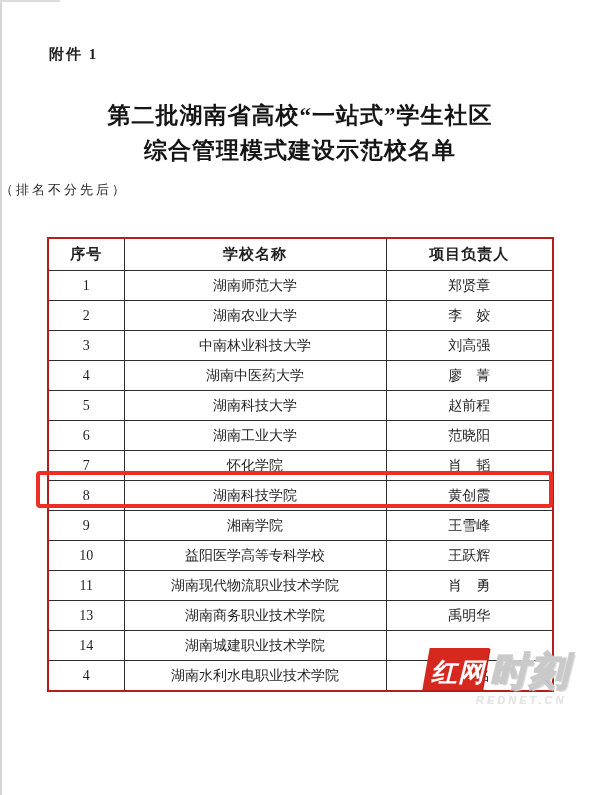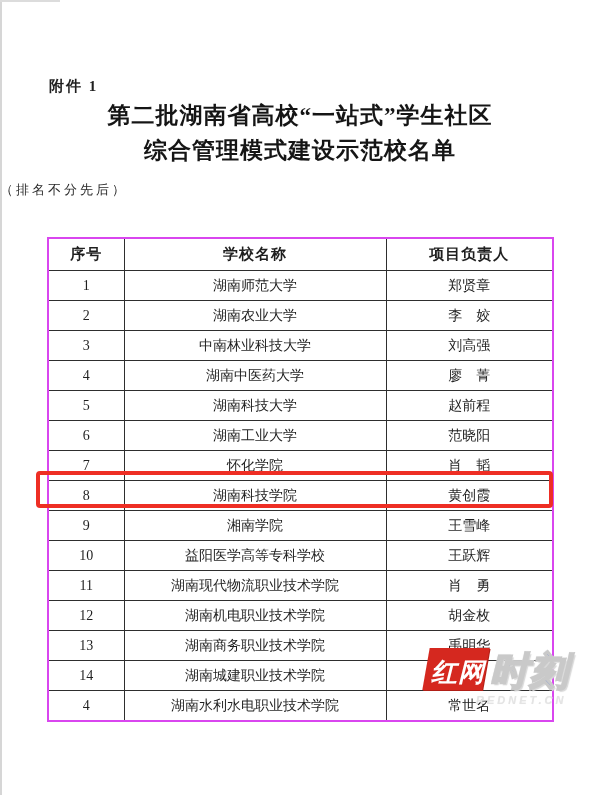--- a/index.html
+++ b/index.html
@@ -14,21 +14,21 @@
   .page-edge-left{
     position:absolute;left:0;top:0;width:2px;height:795px;
     background:#d6d6d6;
   }
   .page-edge-top{
     position:absolute;left:0;top:0;width:60px;height:2px;
     background:#dcdcdc;
   }
   .attachment-label{
     position:absolute;left:49px;top:45px;
-    font-size:15px;font-weight:bold;letter-spacing:2px;margin-top:32px;
+    font-size:15px;font-weight:bold;letter-spacing:2px;
   }
   .doc-title{
     position:absolute;left:0;top:98px;width:600px;
     text-align:center;
     font-size:23px;font-weight:bold;
     line-height:35px;
     letter-spacing:1px;
     color:#151515;
   }
   .doc-subtitle{
@@ -48,21 +48,21 @@
   table.roster col.c-leader{width:167px;}
   table.roster th, table.roster td{
     border:1px solid #2e2e2e;
     text-align:center;
     vertical-align:middle;
     font-size:14px;
     padding:0;
     overflow:hidden;
     white-space:nowrap;
   }
-  table.roster{border:2px solid #d946ef;}
+  table.roster{border:2px solid #b91c1c;}
   table.roster th{
     height:31px;
     font-weight:bold;
     font-size:15px;
     letter-spacing:1px;
   }
   table.roster td{height:29px;}
   .highlight-box{
     position:absolute;
     left:36px;top:471px;
@@ -190,25 +190,20 @@
           <td>10</td>
           <td>益阳医学高等专科学校</td>
           <td>王跃辉</td>
         </tr>
         <tr>
           <td>11</td>
           <td>湖南现代物流职业技术学院</td>
           <td>肖　勇</td>
         </tr>
         <tr>
-          <td>12</td>
-          <td>湖南机电职业技术学院</td>
-          <td>胡金枚</td>
-        </tr>
-        <tr>
           <td>13</td>
           <td>湖南商务职业技术学院</td>
           <td>禹明华</td>
         </tr>
         <tr>
           <td>14</td>
           <td>湖南城建职业技术学院</td>
           <td></td>
         </tr>
         <tr>

